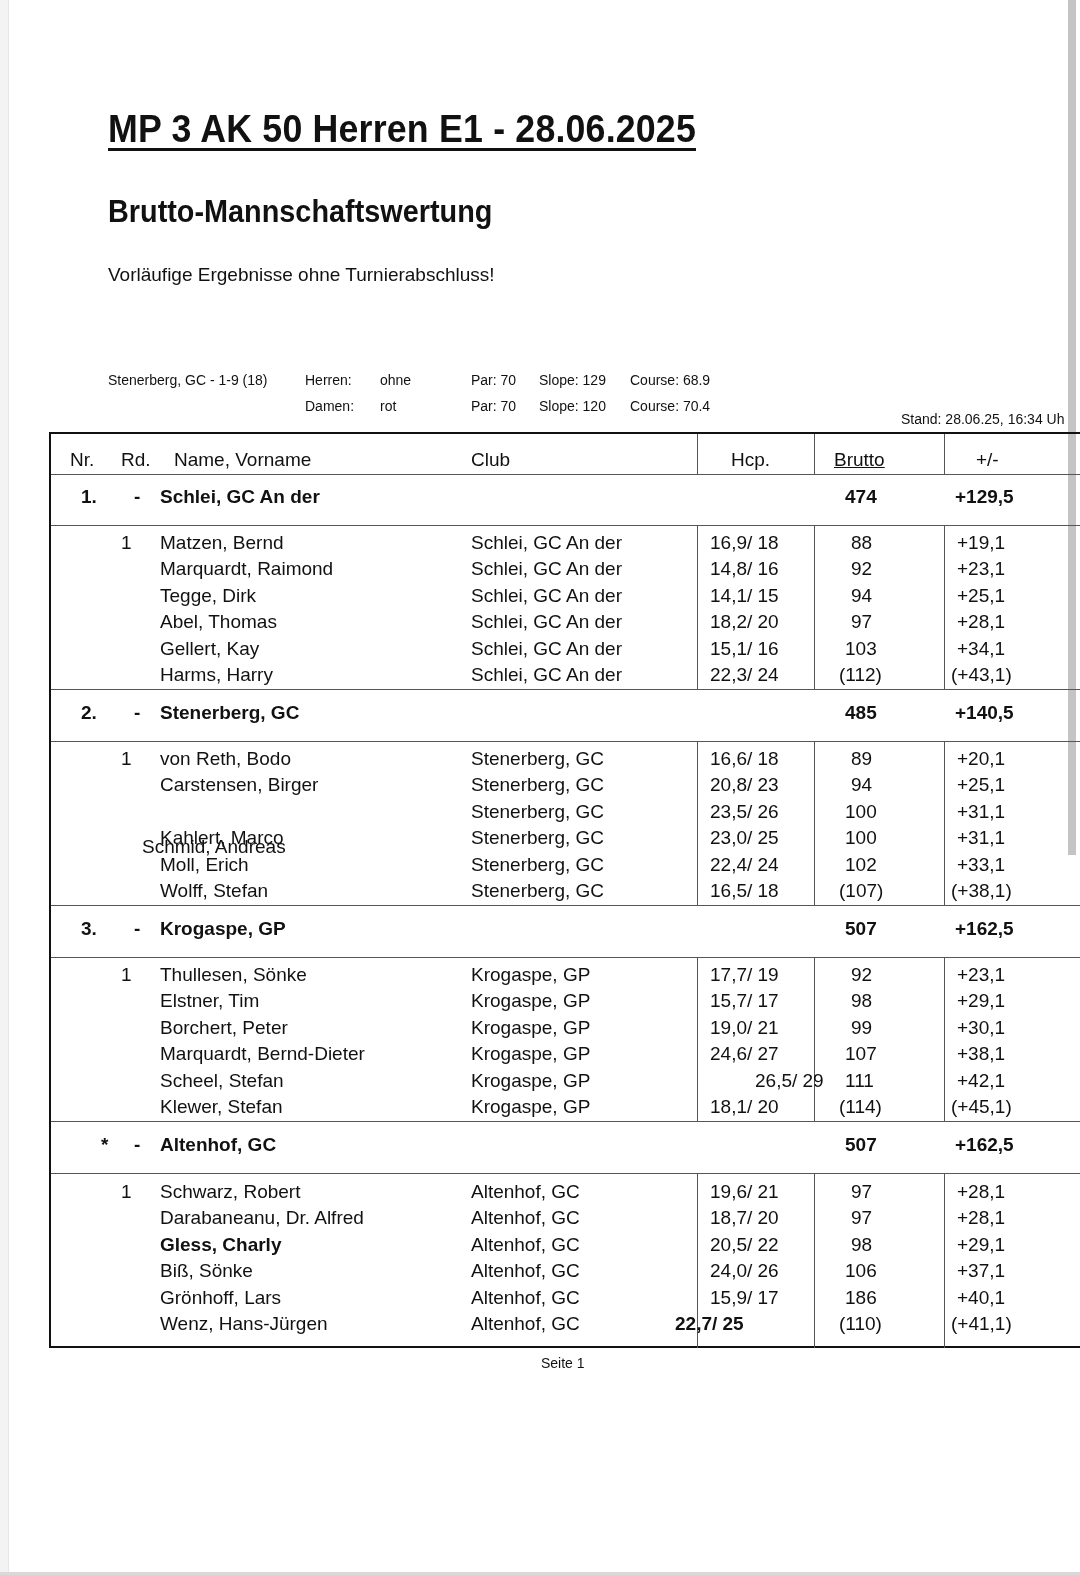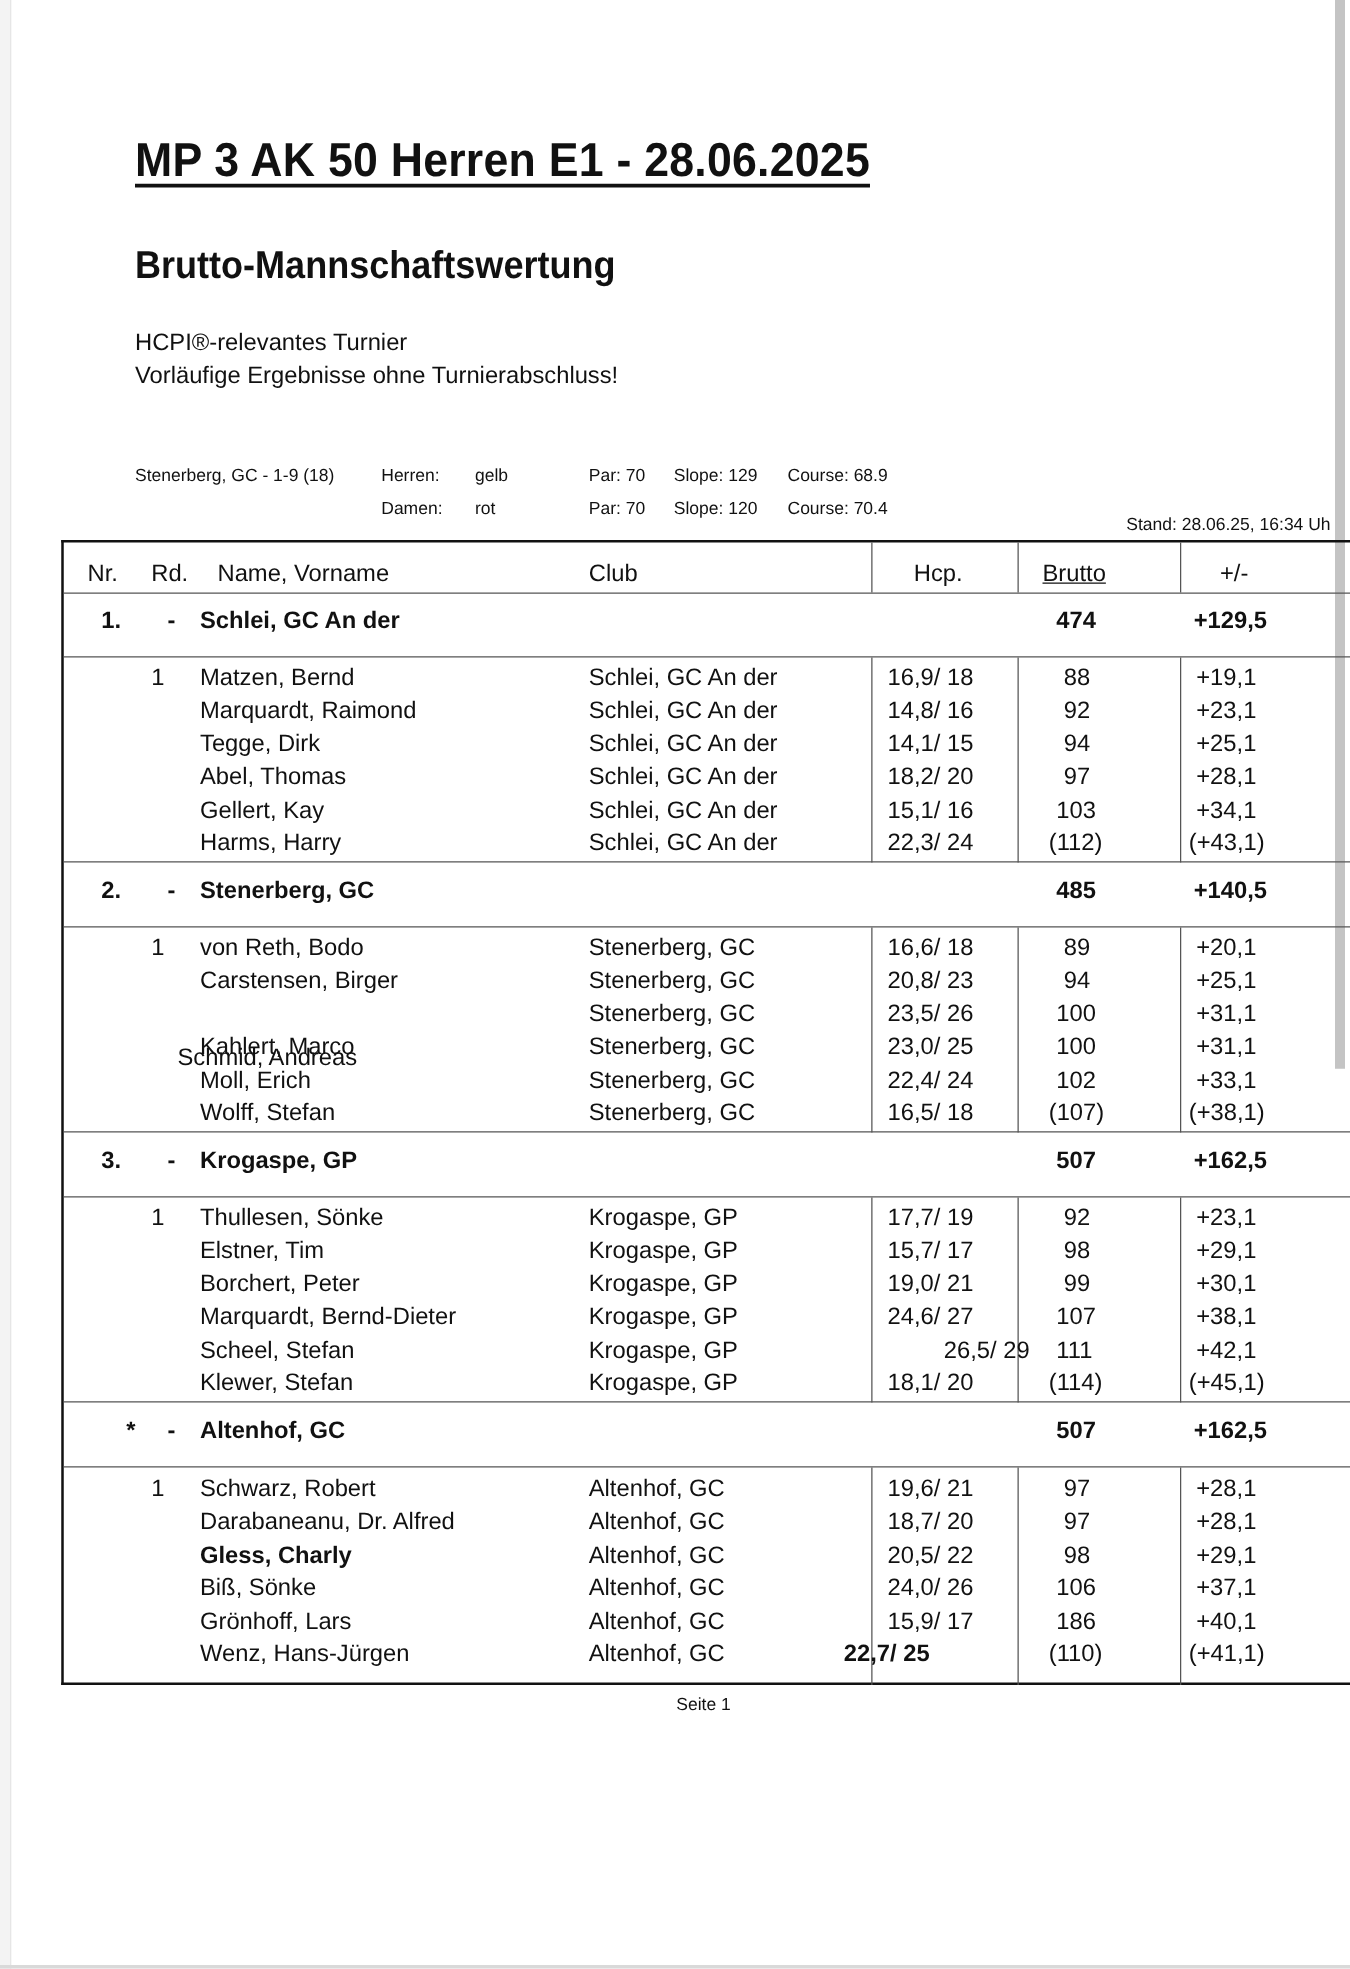--- a/index.html
+++ b/index.html
@@ -47,28 +47,27 @@
 
 <div class="page-edge-left"></div>
 <div class="page-edge-bottom"></div>
 <div class="scrollbar-track">
   <div class="scrollbar-thumb"></div>
 </div>
 
 <div class="title">MP 3 AK 50 Herren E1 - 28.06.2025</div>
 <div class="subtitle">Brutto-Mannschaftswertung</div>
 <div class="info">
-  <div>HCPI®-relevantes Turnier</div>
   <div>Vorläufige Ergebnisse ohne Turnierabschluss!</div>
 </div>
 
 <div>
   <div class="course" style="left:108px;">Stenerberg, GC - 1-9 (18)</div>
   <div class="course" style="left:305px;">Herren:</div>
-  <div class="course" style="left:380px;">gelb</div>
+  <div class="course" style="left:380px;">ohne</div>
   <div class="course" style="left:471px;">Par: 70</div>
   <div class="course" style="left:539px;">Slope: 129</div>
   <div class="course" style="left:630px;">Course: 68.9</div>
   <div class="course" style="left:305px; top:398px;">Damen:</div>
   <div class="course" style="left:380px; top:398px;">rot</div>
   <div class="course" style="left:471px; top:398px;">Par: 70</div>
   <div class="course" style="left:539px; top:398px;">Slope: 120</div>
   <div class="course" style="left:630px; top:398px;">Course: 70.4</div>
 </div>
 <div class="stand">Stand: 28.06.25, 16:34 Uh</div>

